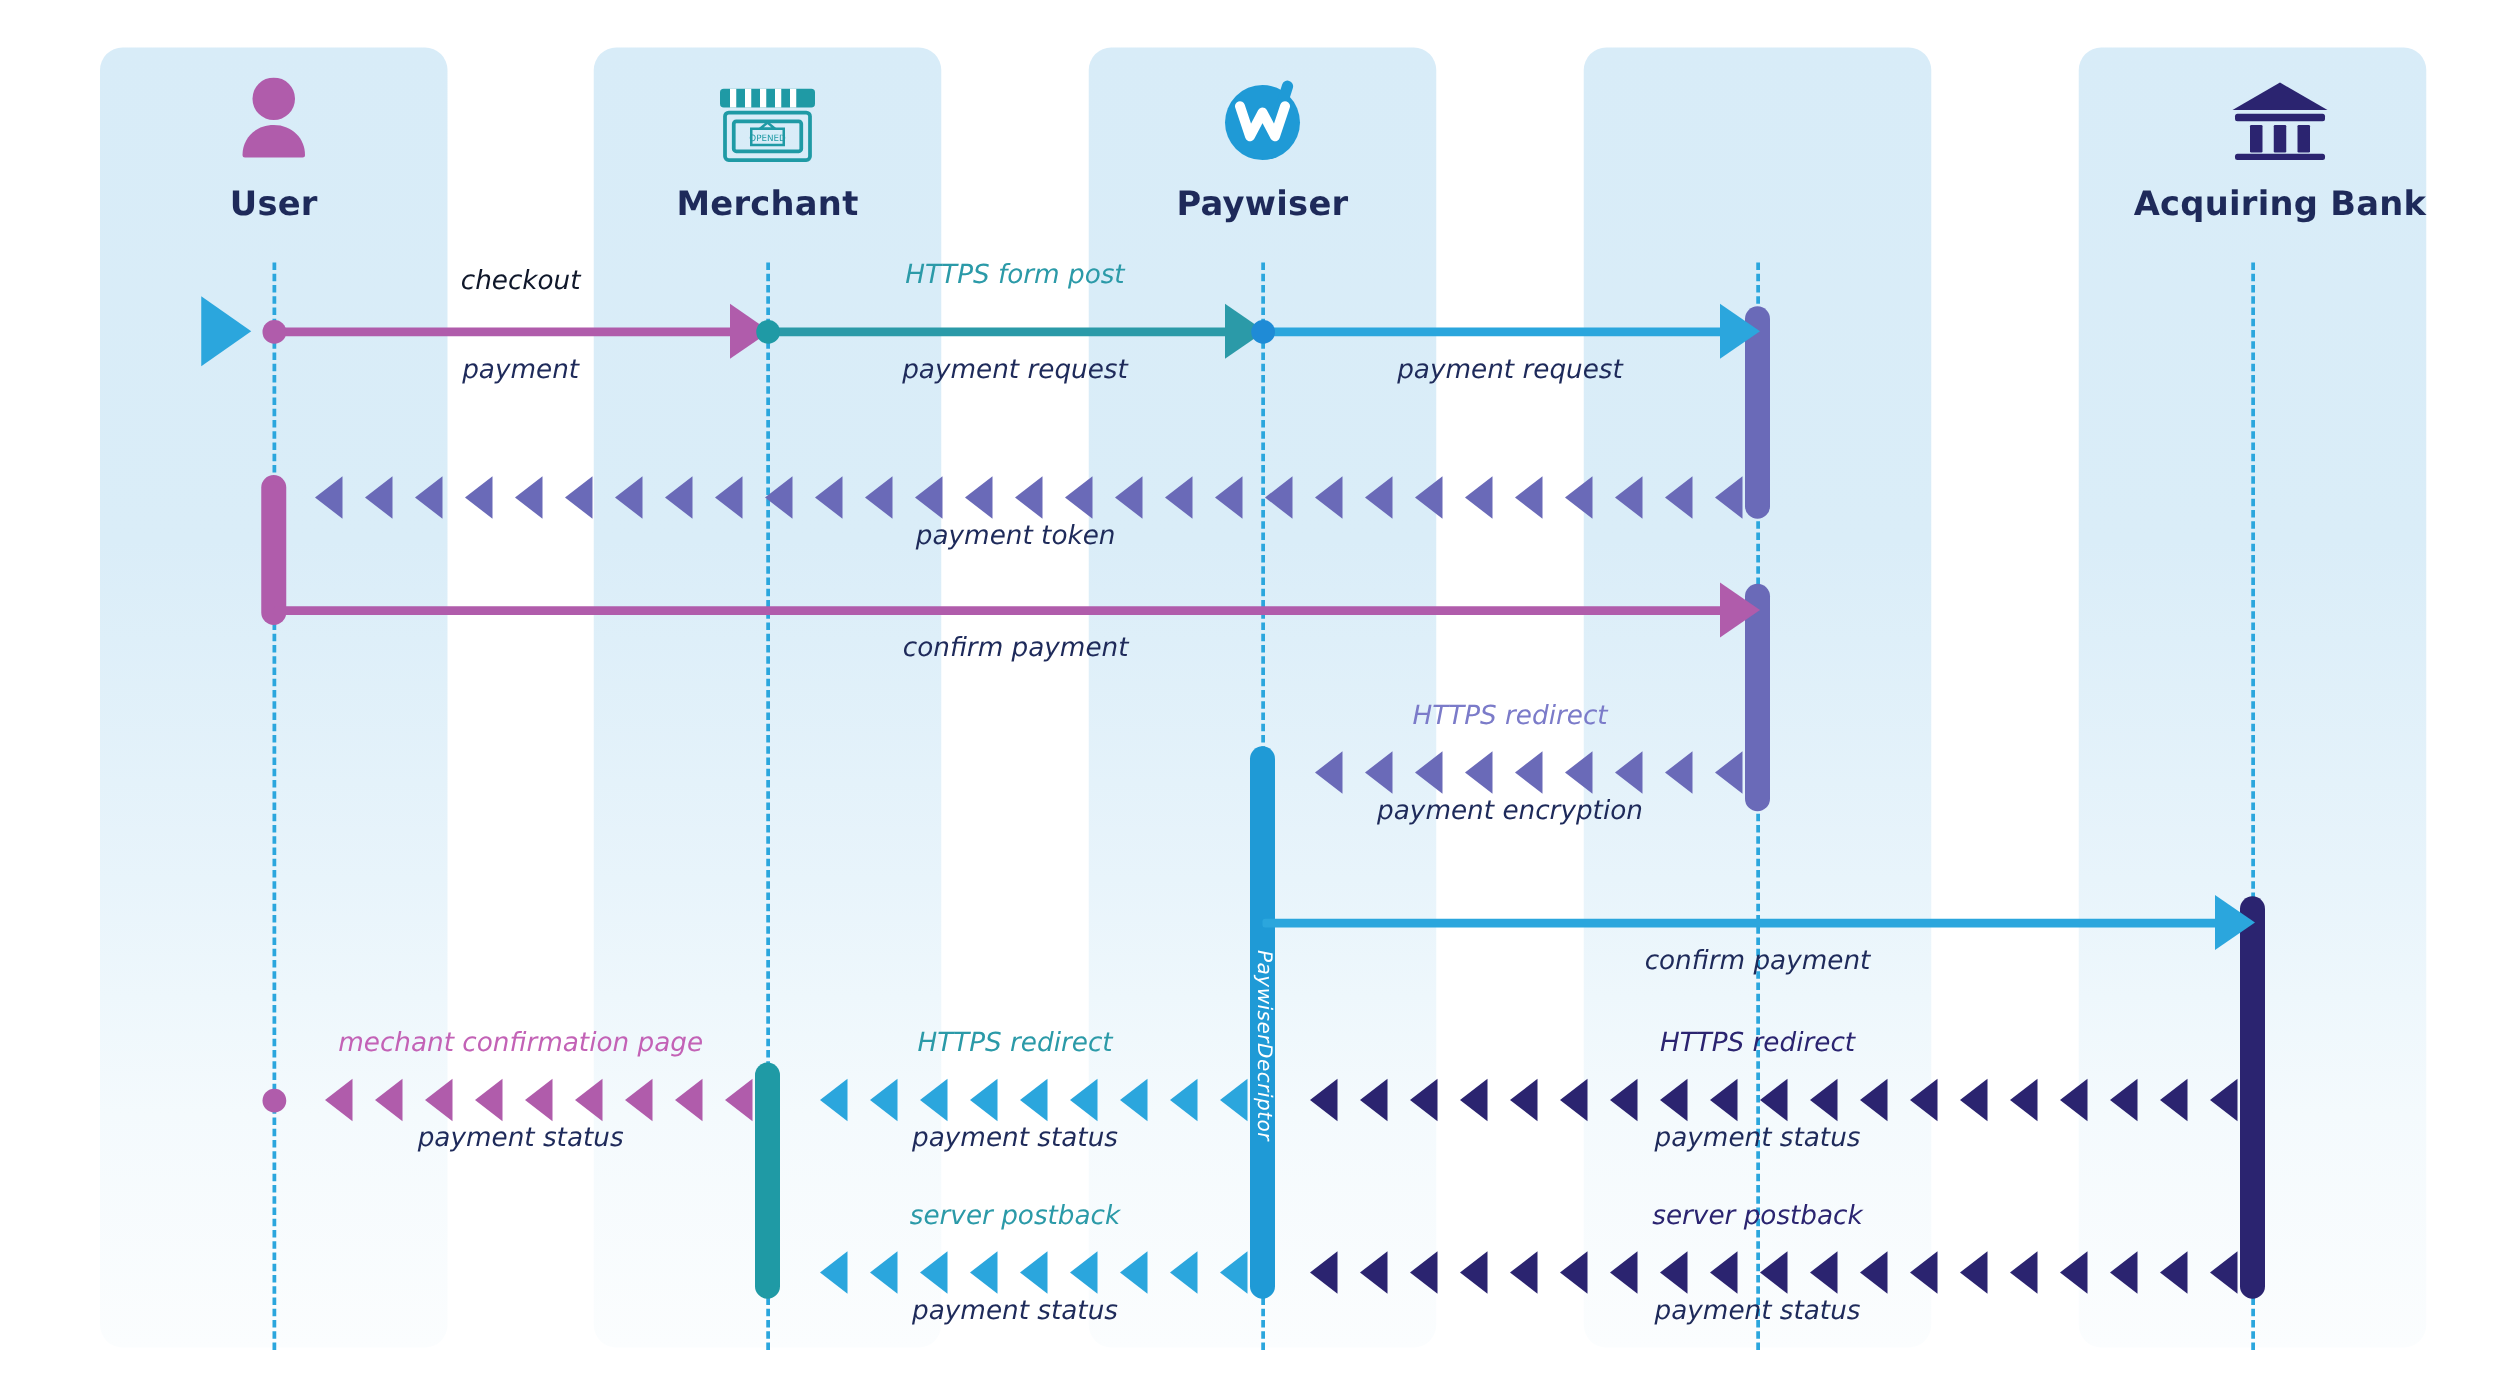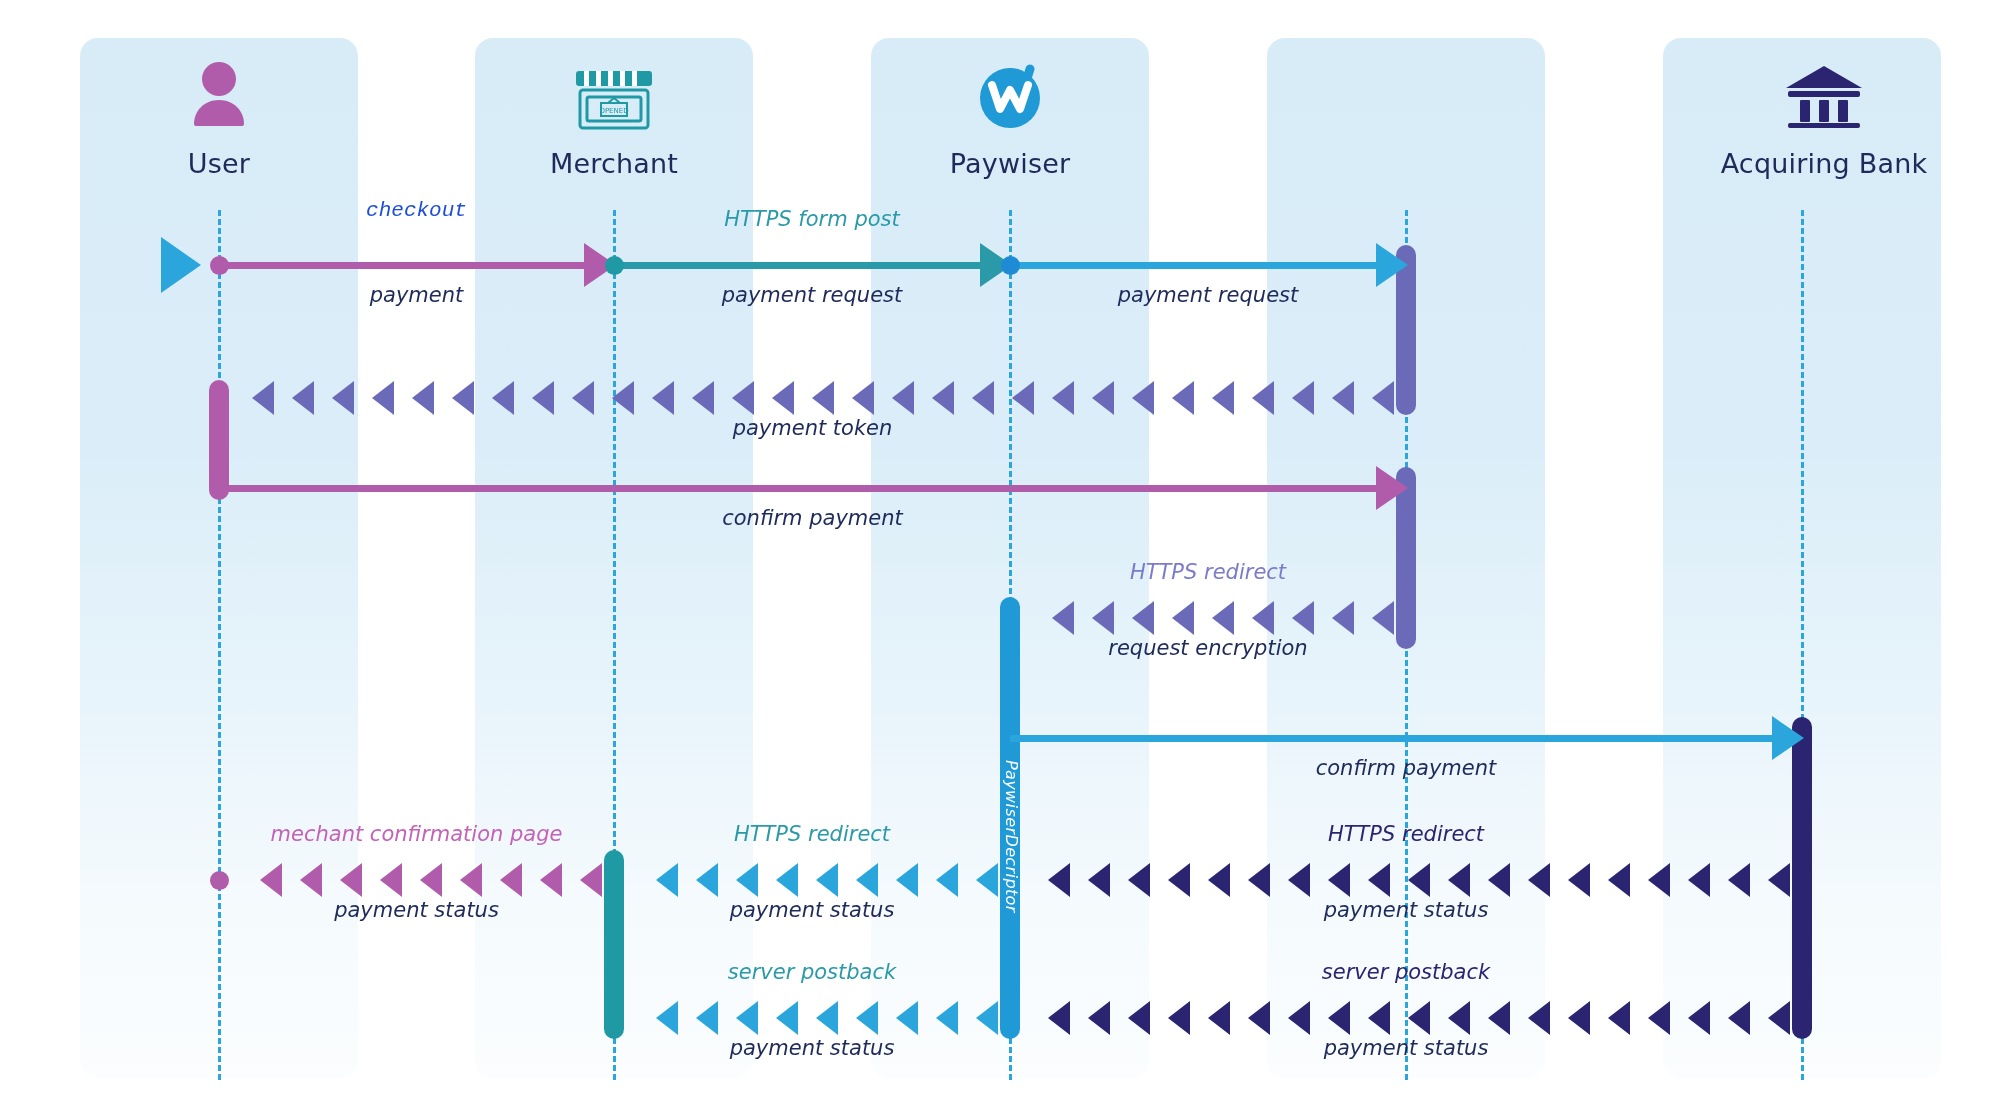--- a/index.html
+++ b/index.html
@@ -20,21 +20,21 @@
 
   
   .actor-head {
     position: absolute; top: 60px; text-align: center;
   }
   .actor-icon {
     height: 74px; display: flex; align-items: center; justify-content: center;
   }
   .actor-name {
     margin-top: 14px;
-    font-size: 27px; font-weight: 400; color: #1e2a5a;
+    font-size: 27px; font-weight: 700; color: #1e2a5a;
     letter-spacing: .2px;
     font-family: "DejaVu Sans", "Liberation Sans", sans-serif;
   }
 
   
   .lifeline {
     position: absolute; top: 210px; width: 0;
     border-left: 3px dashed #2ba6dd;
     height: 870px;
   }
@@ -166,21 +166,21 @@
     <div class="act" style="left: 1396px; top: 245px; height: 170px; background: rgb(106, 106, 184);"></div>
     <div class="act" style="left: 1396px; top: 467px; height: 182px; background: rgb(106, 106, 184);"></div>
     <div class="act" style="left: 1000px; top: 597px; height: 442px; background: rgb(31, 154, 214);"></div>
     <div class="act" style="left: 1792px; top: 717px; height: 322px; background: rgb(43, 36, 112);"></div>
     <div class="act" style="left: 604px; top: 850px; height: 189px; background: rgb(31, 154, 165);"></div>
     <div class="vlabel" style="left: 1002px; top: 760px;">PaywiserDecriptor</div>
     <div class="tri-right" style="left: 161px; top: 237px; border-left-color: rgb(43, 166, 221);"></div>
     <div style="position: absolute; left: 0px; top: 0px; width: 0px; height: 0px;"></div>
     <div class="solidline" style="left: 219px; top: 262px; width: 369px; background: rgb(176, 92, 171);"></div>
     <div class="head-r" style="left: 584px; top: 243px; border-left: 32px solid rgb(176, 92, 171);"></div>
-    <div class="lbl top" style="left: 416.5px; top: 199px; color: #1d4ed8; font-family: Liberation Mono, monospace;">checkout</div>
+    <div class="lbl top" style="left: 416.5px; top: 212px; color: #0f172a;">checkout</div>
     <div class="lbl bot" style="left: 416.5px; top: 283px; color: rgb(30, 42, 90);">payment</div>
     <div style="position: absolute; left: 0px; top: 0px; width: 0px; height: 0px;"></div>
     <div class="solidline" style="left: 614px; top: 262px; width: 370px; background: rgb(43, 154, 168);"></div>
     <div class="head-r" style="left: 980px; top: 243px; border-left: 32px solid rgb(43, 154, 168);"></div>
     <div class="lbl top" style="left: 812px; top: 207px; color: rgb(43, 154, 168);">HTTPS form post</div>
     <div class="lbl bot" style="left: 812px; top: 283px; color: rgb(30, 42, 90);">payment request</div>
     <div style="position: absolute; left: 0px; top: 0px; width: 0px; height: 0px;"></div>
     <div class="solidline" style="left: 1010px; top: 262px; width: 370px; background: rgb(43, 166, 221);"></div>
     <div class="head-r" style="left: 1376px; top: 243px; border-left: 32px solid rgb(43, 166, 221);"></div>
     <div class="lbl bot" style="left: 1208px; top: 283px; color: rgb(30, 42, 90);">payment request</div>
@@ -227,21 +227,21 @@
       <div class="chev" style="left: 322px; border-right: 22px solid rgb(106, 106, 184);"></div>
       <div class="chev" style="left: 282px; border-right: 22px solid rgb(106, 106, 184);"></div>
       <div class="chev" style="left: 242px; border-right: 22px solid rgb(106, 106, 184);"></div>
       <div class="chev" style="left: 202px; border-right: 22px solid rgb(106, 106, 184);"></div>
       <div class="chev" style="left: 162px; border-right: 22px solid rgb(106, 106, 184);"></div>
       <div class="chev" style="left: 122px; border-right: 22px solid rgb(106, 106, 184);"></div>
       <div class="chev" style="left: 82px; border-right: 22px solid rgb(106, 106, 184);"></div>
       <div class="chev" style="left: 42px; border-right: 22px solid rgb(106, 106, 184);"></div>
     </div>
     <div class="lbl top" style="left: 1208px; top: 560px; color: rgb(123, 123, 201);">HTTPS redirect</div>
-    <div class="lbl bot" style="left: 1208px; top: 636px; color: rgb(30, 42, 90);">request encryption</div>
+    <div class="lbl bot" style="left: 1208px; top: 636px; color: rgb(30, 42, 90);">payment encryption</div>
     <div style="position: absolute; left: 0px; top: 0px; width: 0px; height: 0px;"></div>
     <div class="solidline" style="left: 1010px; top: 735px; width: 766px; background: rgb(43, 166, 221);"></div>
     <div class="head-r" style="left: 1772px; top: 716px; border-left: 32px solid rgb(43, 166, 221);"></div>
     <div class="lbl bot" style="left: 1406px; top: 756px; color: rgb(30, 42, 90);">confirm payment</div>
     <div style="position: absolute; left: 0px; top: 0px; width: 0px; height: 0px;"></div>
     <div class="chevrow" style="left: 1010px; top: 863px; width: 792px;">
       <div class="chev" style="left: 758px; border-right: 22px solid rgb(43, 36, 112);"></div>
       <div class="chev" style="left: 718px; border-right: 22px solid rgb(43, 36, 112);"></div>
       <div class="chev" style="left: 678px; border-right: 22px solid rgb(43, 36, 112);"></div>
       <div class="chev" style="left: 638px; border-right: 22px solid rgb(43, 36, 112);"></div>

